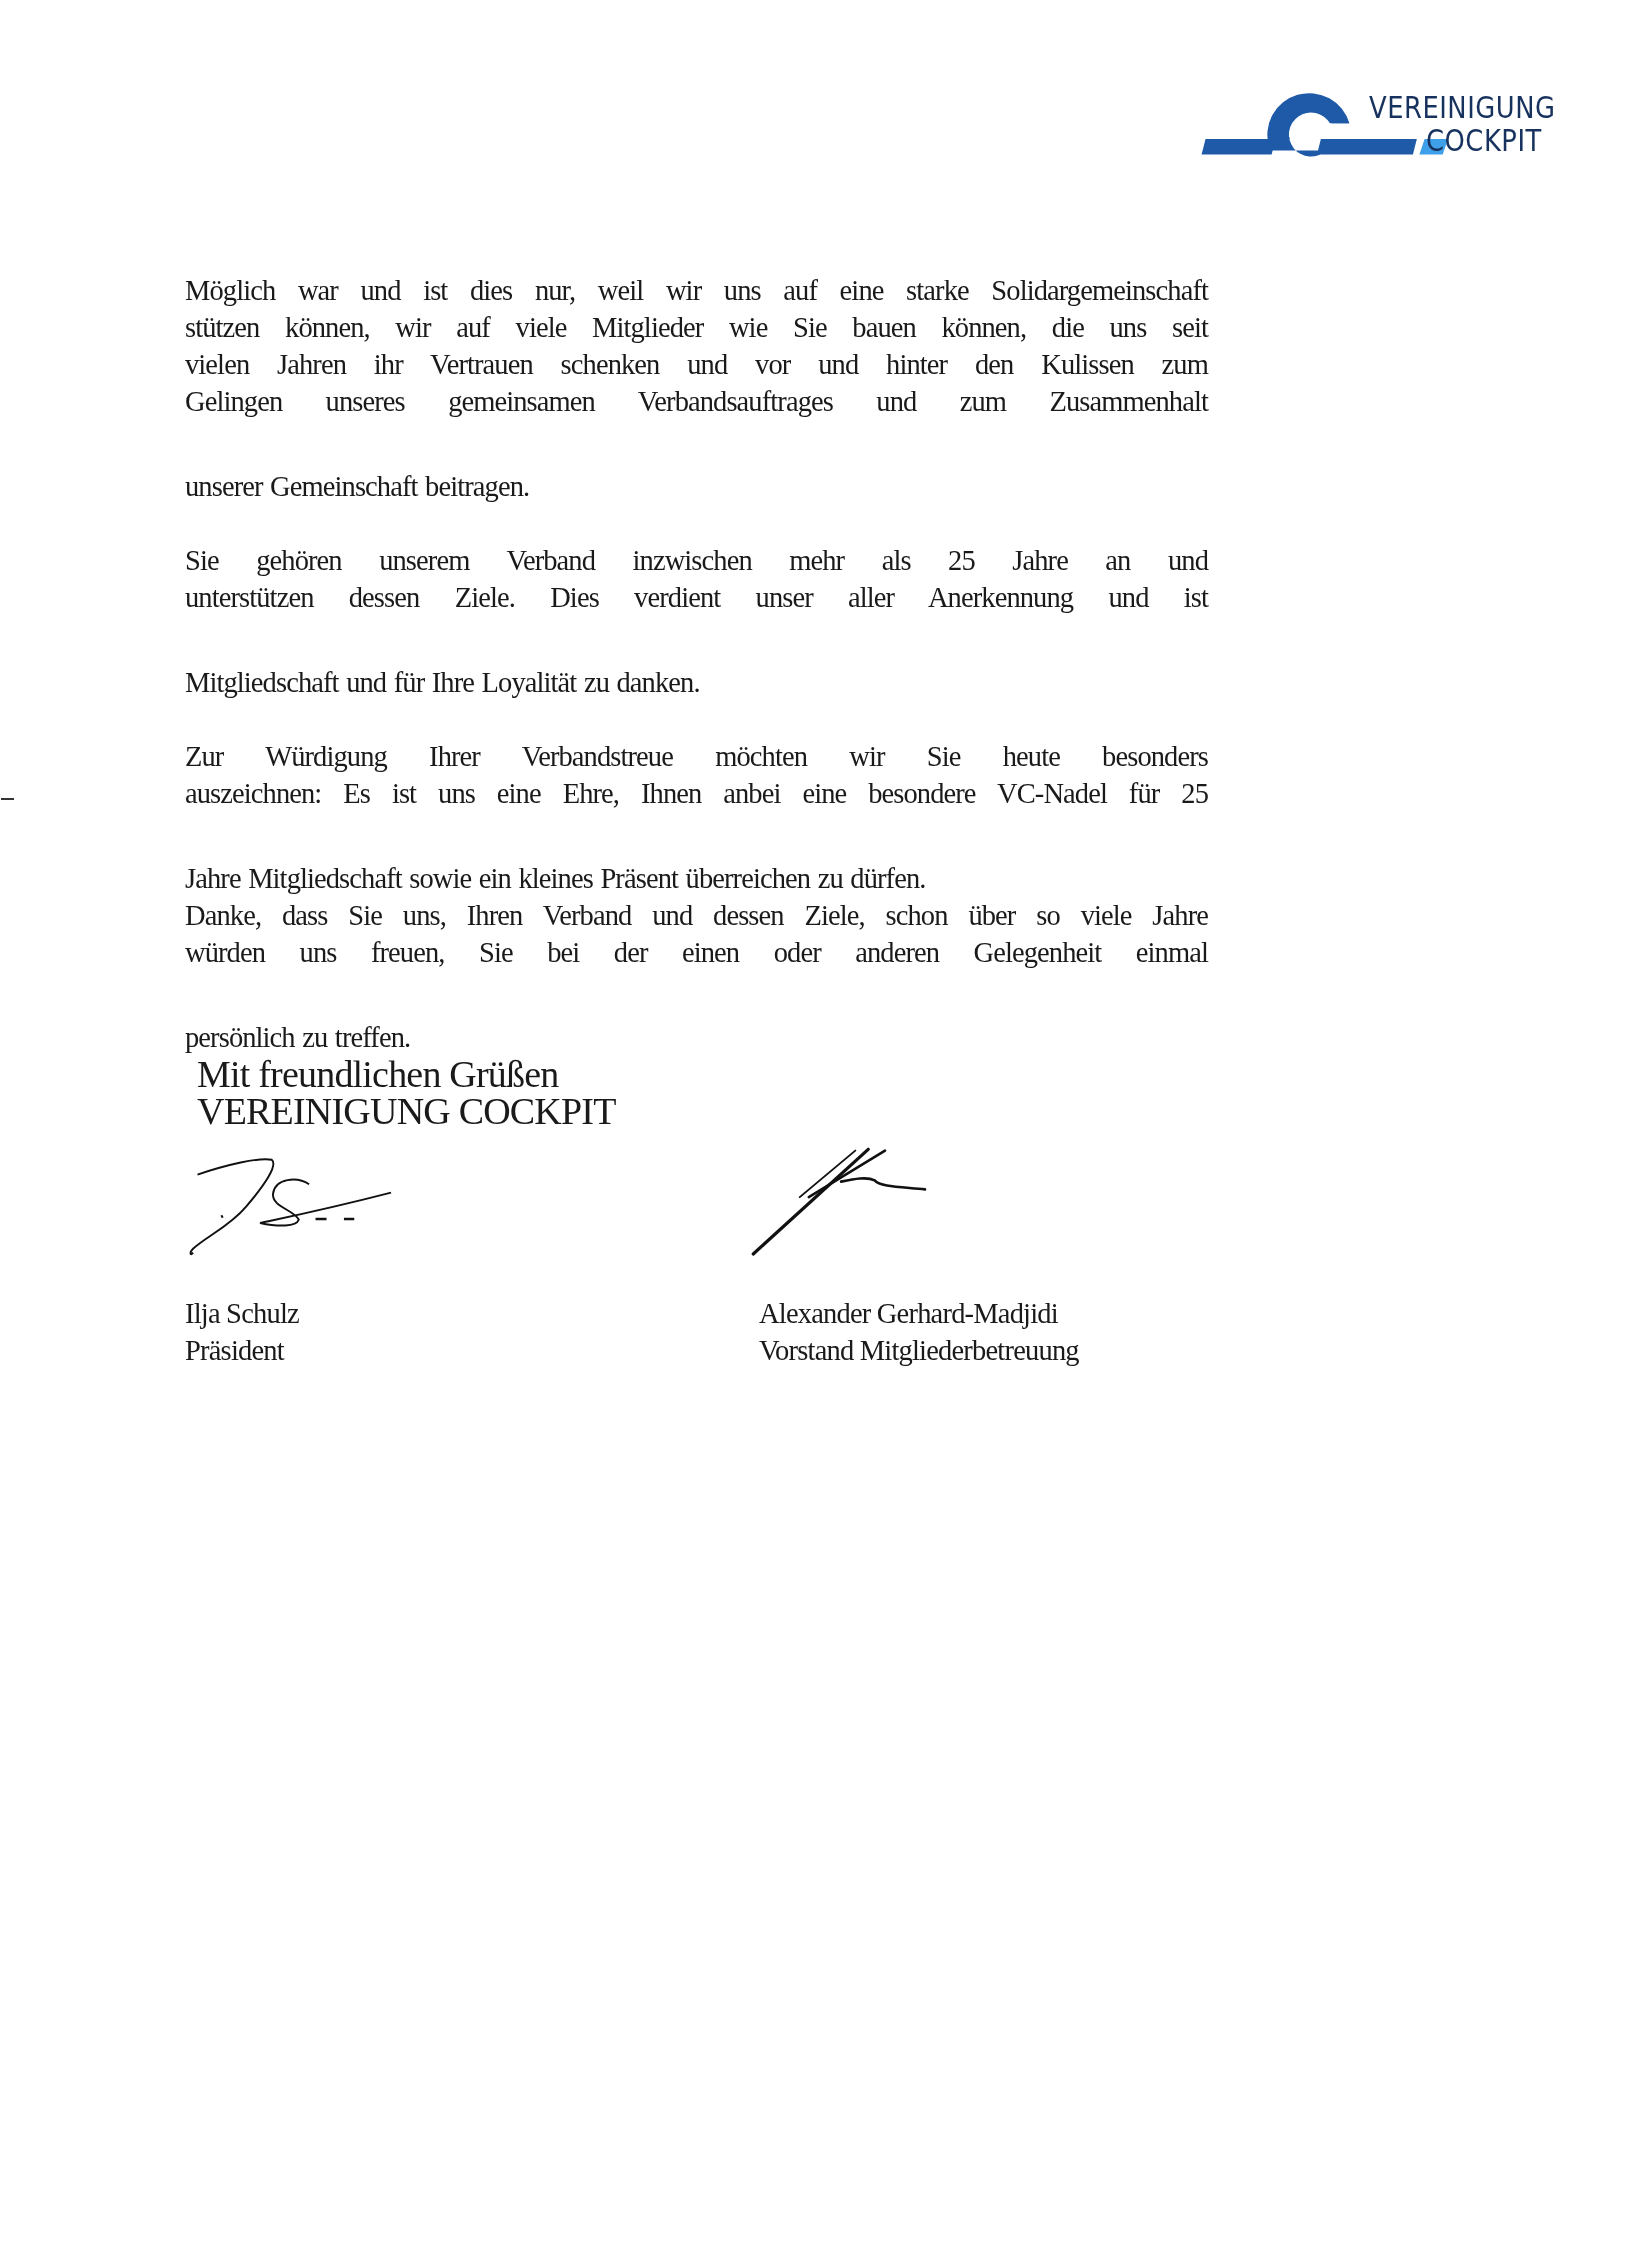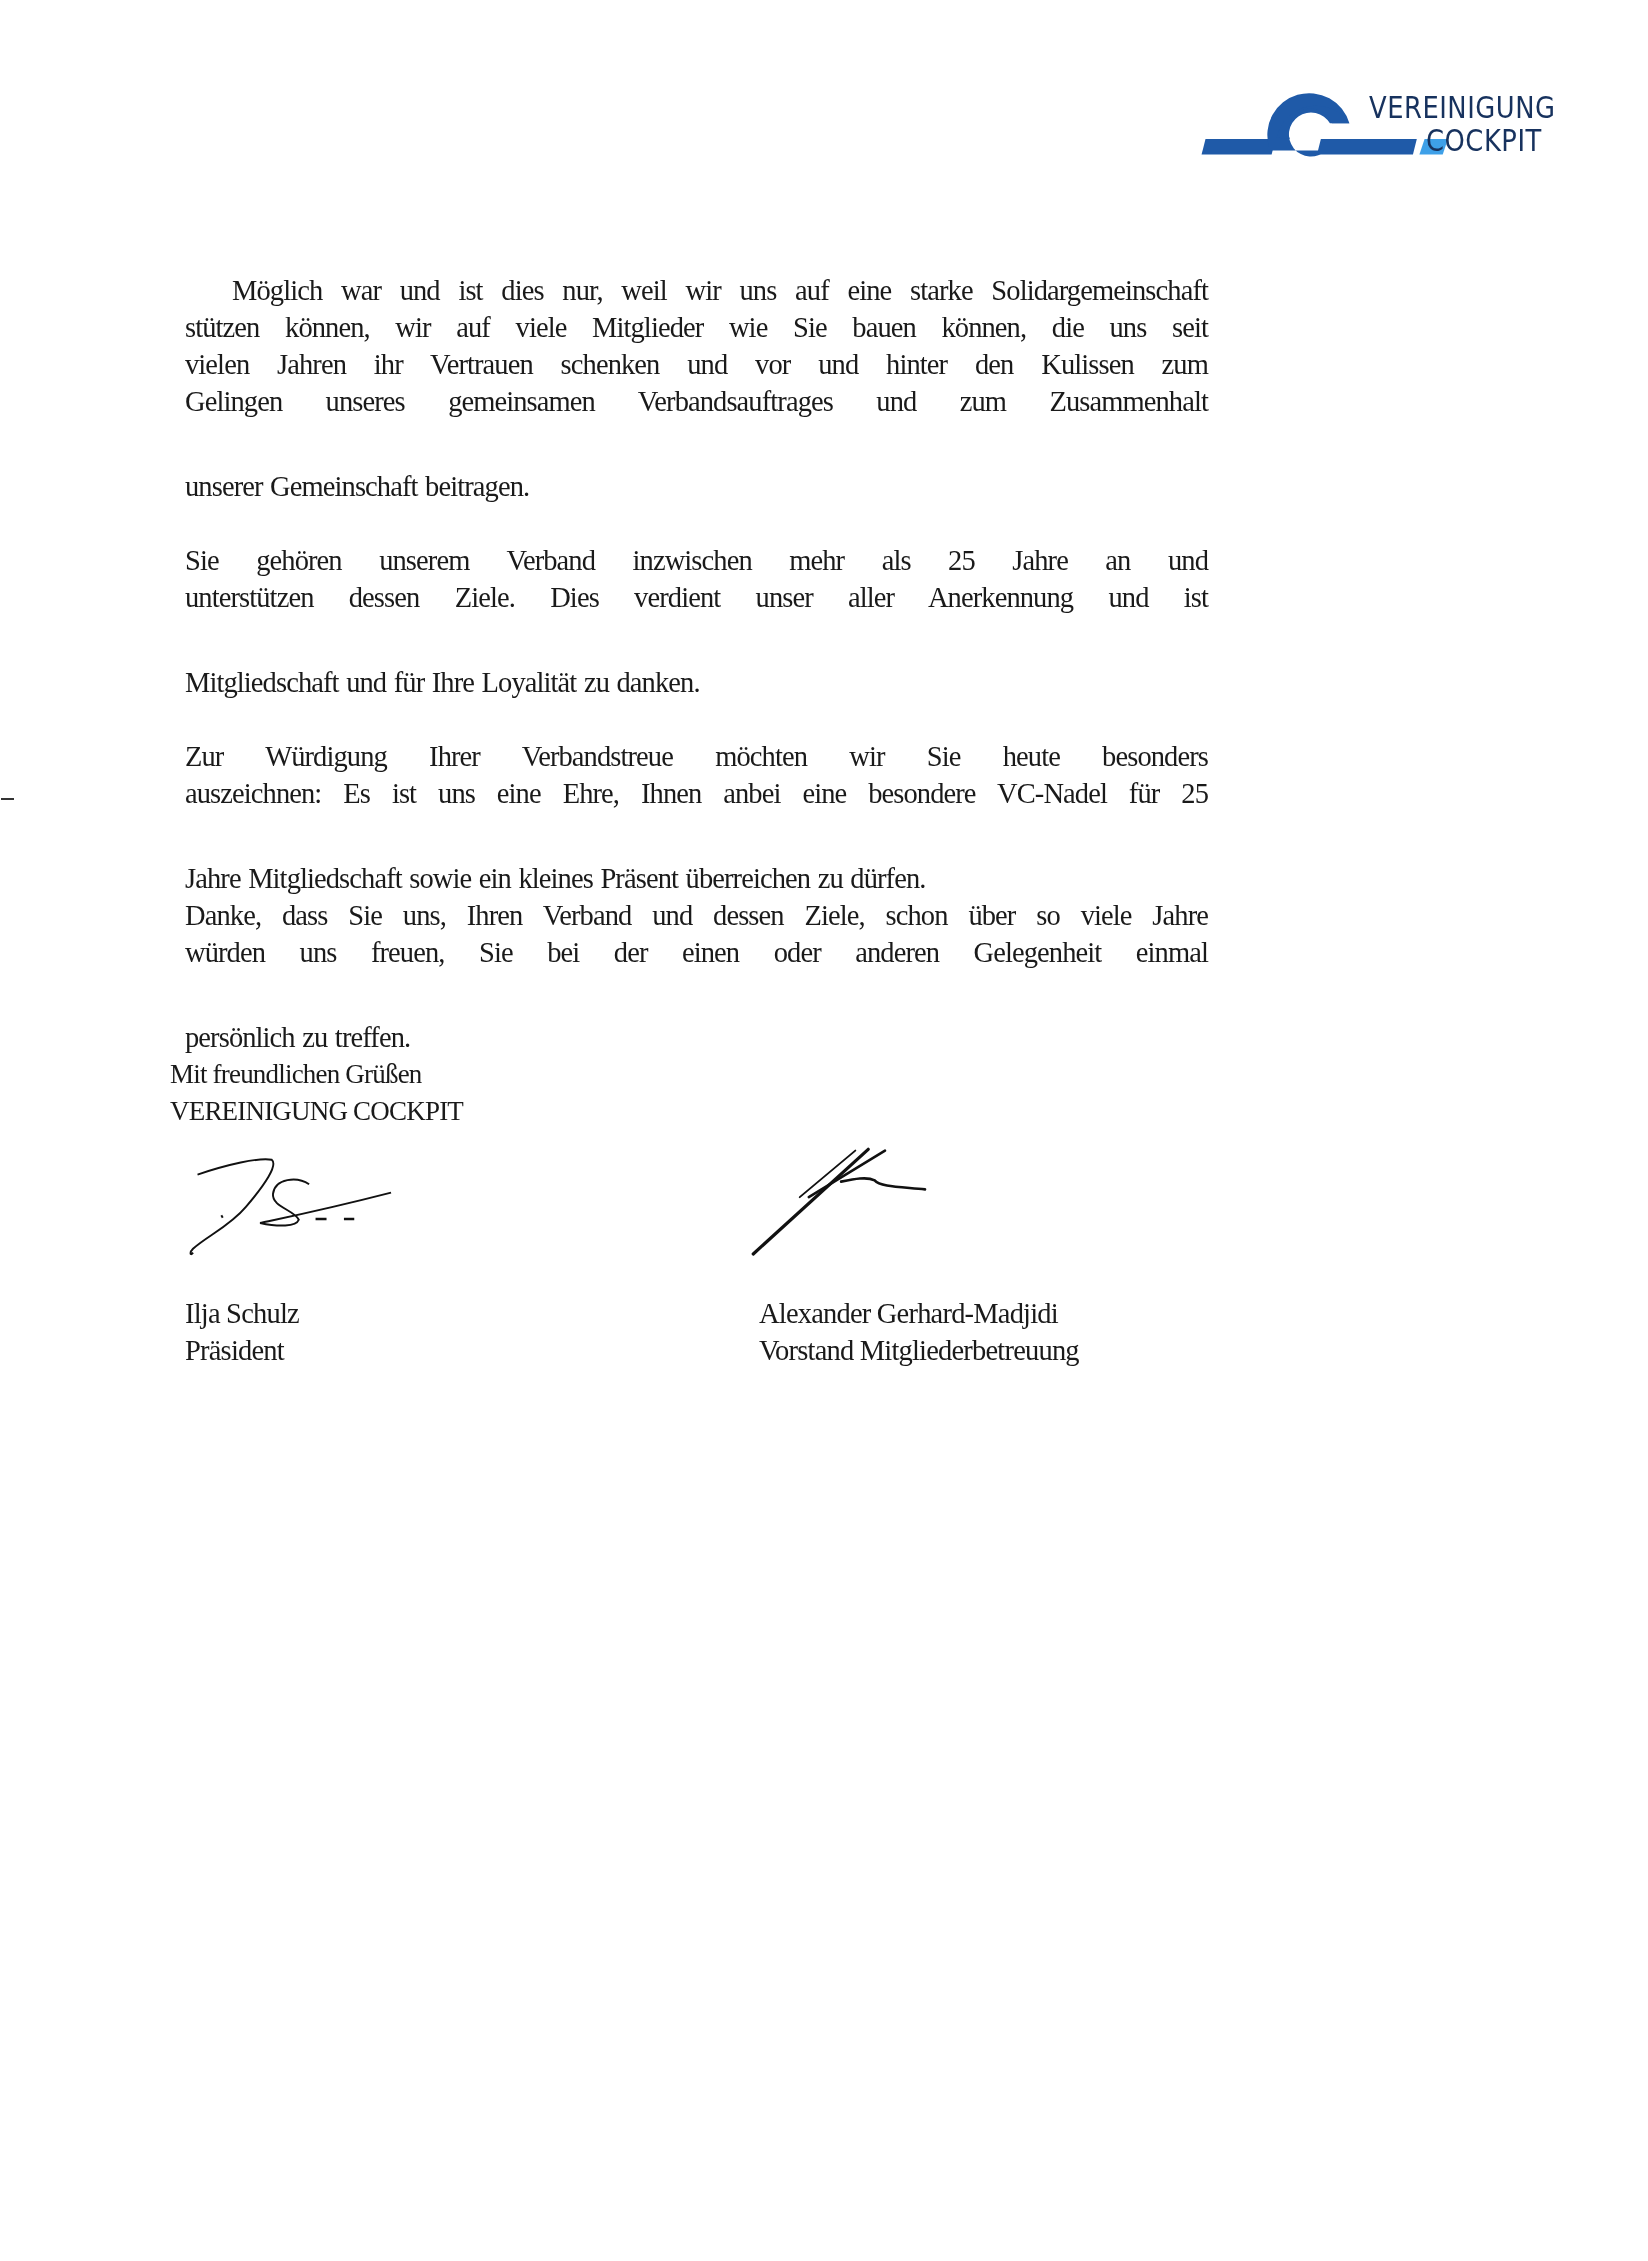--- a/index.html
+++ b/index.html
@@ -25,21 +25,21 @@
       margin: 0; font-size: 28.5px; line-height: 37px; text-align: justify;
       letter-spacing: -0.9px; word-spacing: 1.3px;
       hyphens: none;
     }
     .para .ln { display: block; text-align: justify; text-align-last: justify; white-space: nowrap; }
     .para .ln.last { text-align-last: left; margin-top: 48px; }
     .gap { height: 37px; }
 
     .edge-mark { position: absolute; left: 1.3px; top: 798px; width: 13px; height: 1.9px; background: #333; }
 
-    .closing { position: absolute; left: 170px; top: 1056px; font-size: 27px; line-height: 37px; letter-spacing: -0.8px; font-family: Liberation Serif, serif; }
+    .closing { position: absolute; left: 197px; top: 1056px; font-size: 38px; line-height: 37px; letter-spacing: -0.8px; font-family: Liberation Serif, serif; }
     .sig { position: absolute; }
     .sig1 { left: 181px; top: 1152px; }
     .sig2 { left: 744px; top: 1139px; }
     .signer { position: absolute; font-size: 28.5px; line-height: 37px; letter-spacing: -0.8px; }
     .signer1 { left: 185px; top: 1295px; }
     .signer2 { left: 759px; top: 1295px; }
   </style>
 </head>
 <body>
 
@@ -56,21 +56,21 @@
     <path d="M348 86 L384 86 L376 110 L340 110 Z" fill="#3ea0e8"></path>
   </svg>
   <div class="logo-text l1">VEREINIGUNG</div>
   <div class="logo-text l2">COCKPIT</div>
 </div>
 
 <div class="edge-mark"></div>
 
 <div class="body-text">
   <p class="para">
-    <span class="ln" style="display: block; margin-left: 47px;">Möglich war und ist dies nur, weil wir uns auf eine starke Solidargemeinschaft</span>
+    <span class="ln" style="display: block;">Möglich war und ist dies nur, weil wir uns auf eine starke Solidargemeinschaft</span>
     <span class="ln" style="display: block;">stützen können, wir auf viele Mitglieder wie Sie bauen können, die uns seit</span>
     <span class="ln" style="display: block;">vielen Jahren ihr Vertrauen schenken und vor und hinter den Kulissen zum</span>
     <span class="ln" style="display: block;">Gelingen unseres gemeinsamen Verbandsauftrages und zum Zusammenhalt</span>
     <span class="ln last" style="display: block;">unserer Gemeinschaft beitragen.</span>
   </p>
   <div class="gap"></div>
   <p class="para">
     <span class="ln" style="display: block;">Sie gehören unserem Verband inzwischen mehr als 25 Jahre an und</span>
     <span class="ln" style="display: block;">unterstützen dessen Ziele. Dies verdient unser aller Anerkennung und ist</span>
     <span class="ln last" style="display: block;">Mitgliedschaft und für Ihre Loyalität zu danken.</span>

